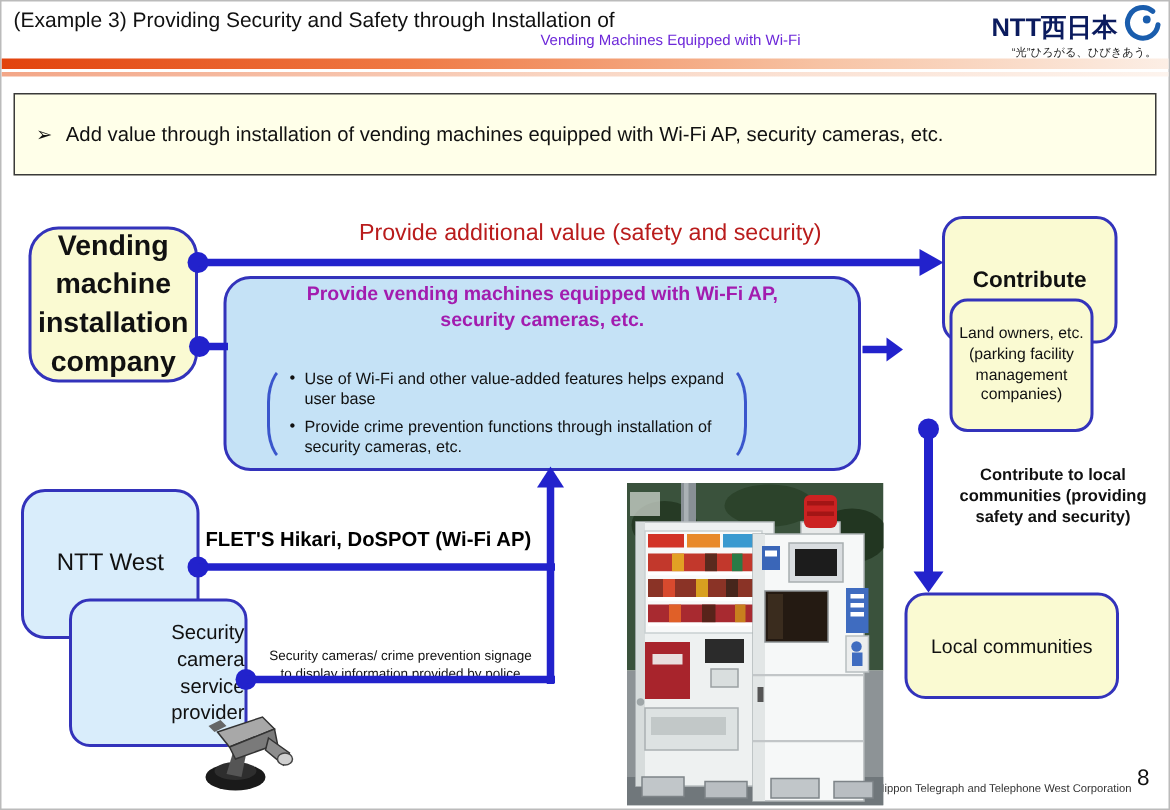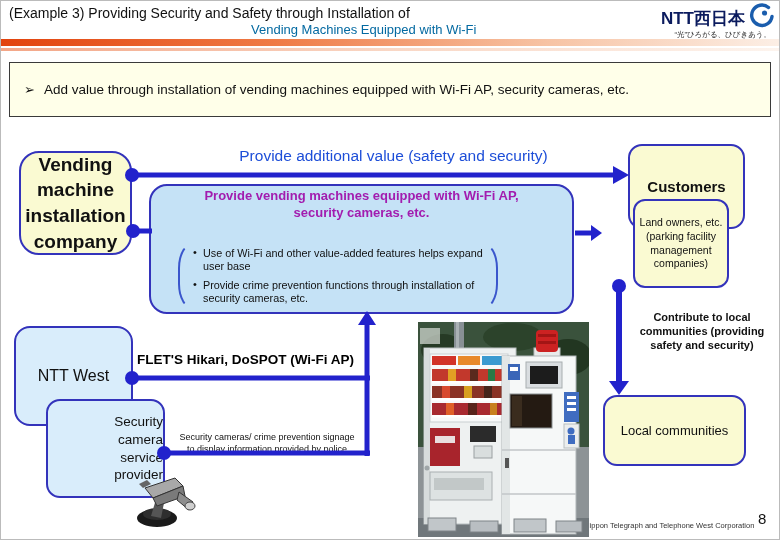--- a/index.html
+++ b/index.html
@@ -9,21 +9,21 @@
   *{margin:0;padding:0;box-sizing:border-box;}
   body{font-family:"Liberation Sans",sans-serif;background:#fff;}
   .slide{position:relative;width:780px;height:540px;background:#fff;
          border:1px solid #bbb;overflow:hidden;}
   .abs{position:absolute;}
   .pre{white-space:pre-line;}
   .ctr{text-align:center;}
 
   
   .title1{left:8px;top:4px;font-size:14px;color:#111;}
-  .title2{left:250px;top:21px;width:392px;font-size:13px;color:#0369a1;}
+  .title2{left:250px;top:21px;width:392px;font-size:10px;color:#6d28d9;text-align:center;}
   .logo{right:5px;top:2px;display:flex;align-items:center;gap:3px;}
   .logo-text{font-size:17px;font-weight:bold;color:#0b1b5e;letter-spacing:0px;}
   .tagline{right:8px;top:29px;font-size:7.5px;color:#222;}
   .rule1{left:0;top:38px;width:780px;height:7px;
     background:linear-gradient(90deg,#e2430d 0%,#ef7a45 35%,#f7c3a4 70%,#fcefe6 100%);}
   .rule2{left:0;top:47px;width:780px;height:2.5px;
     background:linear-gradient(90deg,#f3a687 0%,#f9d7c5 50%,#fdf4ee 100%);}
 
   
   .keybox{left:8px;top:61px;width:762px;height:55px;background:var(--cream);
@@ -32,21 +32,21 @@
   .keybox .glyph{font-size:13px;}
 
   
   .node{border:2px solid var(--border-blue);display:flex;align-items:center;
     justify-content:center;color:#111;}
   .ynode{background:var(--yellow);}
   .bnode{background:var(--lightblue-fill);text-align:right;}
 
   .b-vending{left:18px;top:150px;width:113px;height:104px;border-radius:20px;
     font-weight:bold;font-size:19px;line-height:1.35;z-index:2;}
-  .lbl-additional{left:200px;top:146px;width:385px;font-size:15.5px;color:#1d4ed8;}
+  .lbl-additional{left:200px;top:146px;width:385px;font-size:15.5px;color:#b91c1c;}
 
   .b-main{left:148px;top:183px;width:425px;height:130px;border-radius:18px;
     background:var(--blue-fill);border:2px solid var(--border-blue);z-index:2;}
   .b-main-h{margin-top:2px;font-weight:bold;font-size:13px;line-height:1.3;color:#a21caf;}
   .b-inner{position:absolute;left:27px;top:56px;width:320px;height:68px;
     border:2px solid #3a56cc;border-top-color:transparent;border-bottom-color:transparent;
     border-radius:16px/26px;}
   .b-bullets{position:absolute;left:42px;top:61px;width:300px;font-size:10.8px;
     color:#111;line-height:1.25;}
   .vb-item{position:relative;padding-left:10px;margin-bottom:5px;}
@@ -119,21 +119,21 @@
         <span class="vb-dot">•</span>
         <span>Use of Wi-Fi and other value-added features helps expand user base</span>
       </div>
       <div class="vb-item">
         <span class="vb-dot">•</span>
         <span>Provide crime prevention functions through installation of security cameras, etc.</span>
       </div>
     </div>
   </div>
 
-  <div class="abs node ynode ctr b-customers">Customers</div>
+  <div class="abs node ynode ctr b-customers">Contribute</div>
   <div class="abs node ynode ctr pre b-landowners">Land owners, etc.
 (parking facility
 management
 companies)</div>
 
   <div class="abs ctr lbl-contribute">Contribute to local communities (providing safety and security)</div>
   <div class="abs node ynode ctr b-local">Local communities</div>
 
   <div class="abs node bnode ctr b-ntt">NTT West</div>
   <div class="abs node bnode ctr pre b-seccam">Security camera

